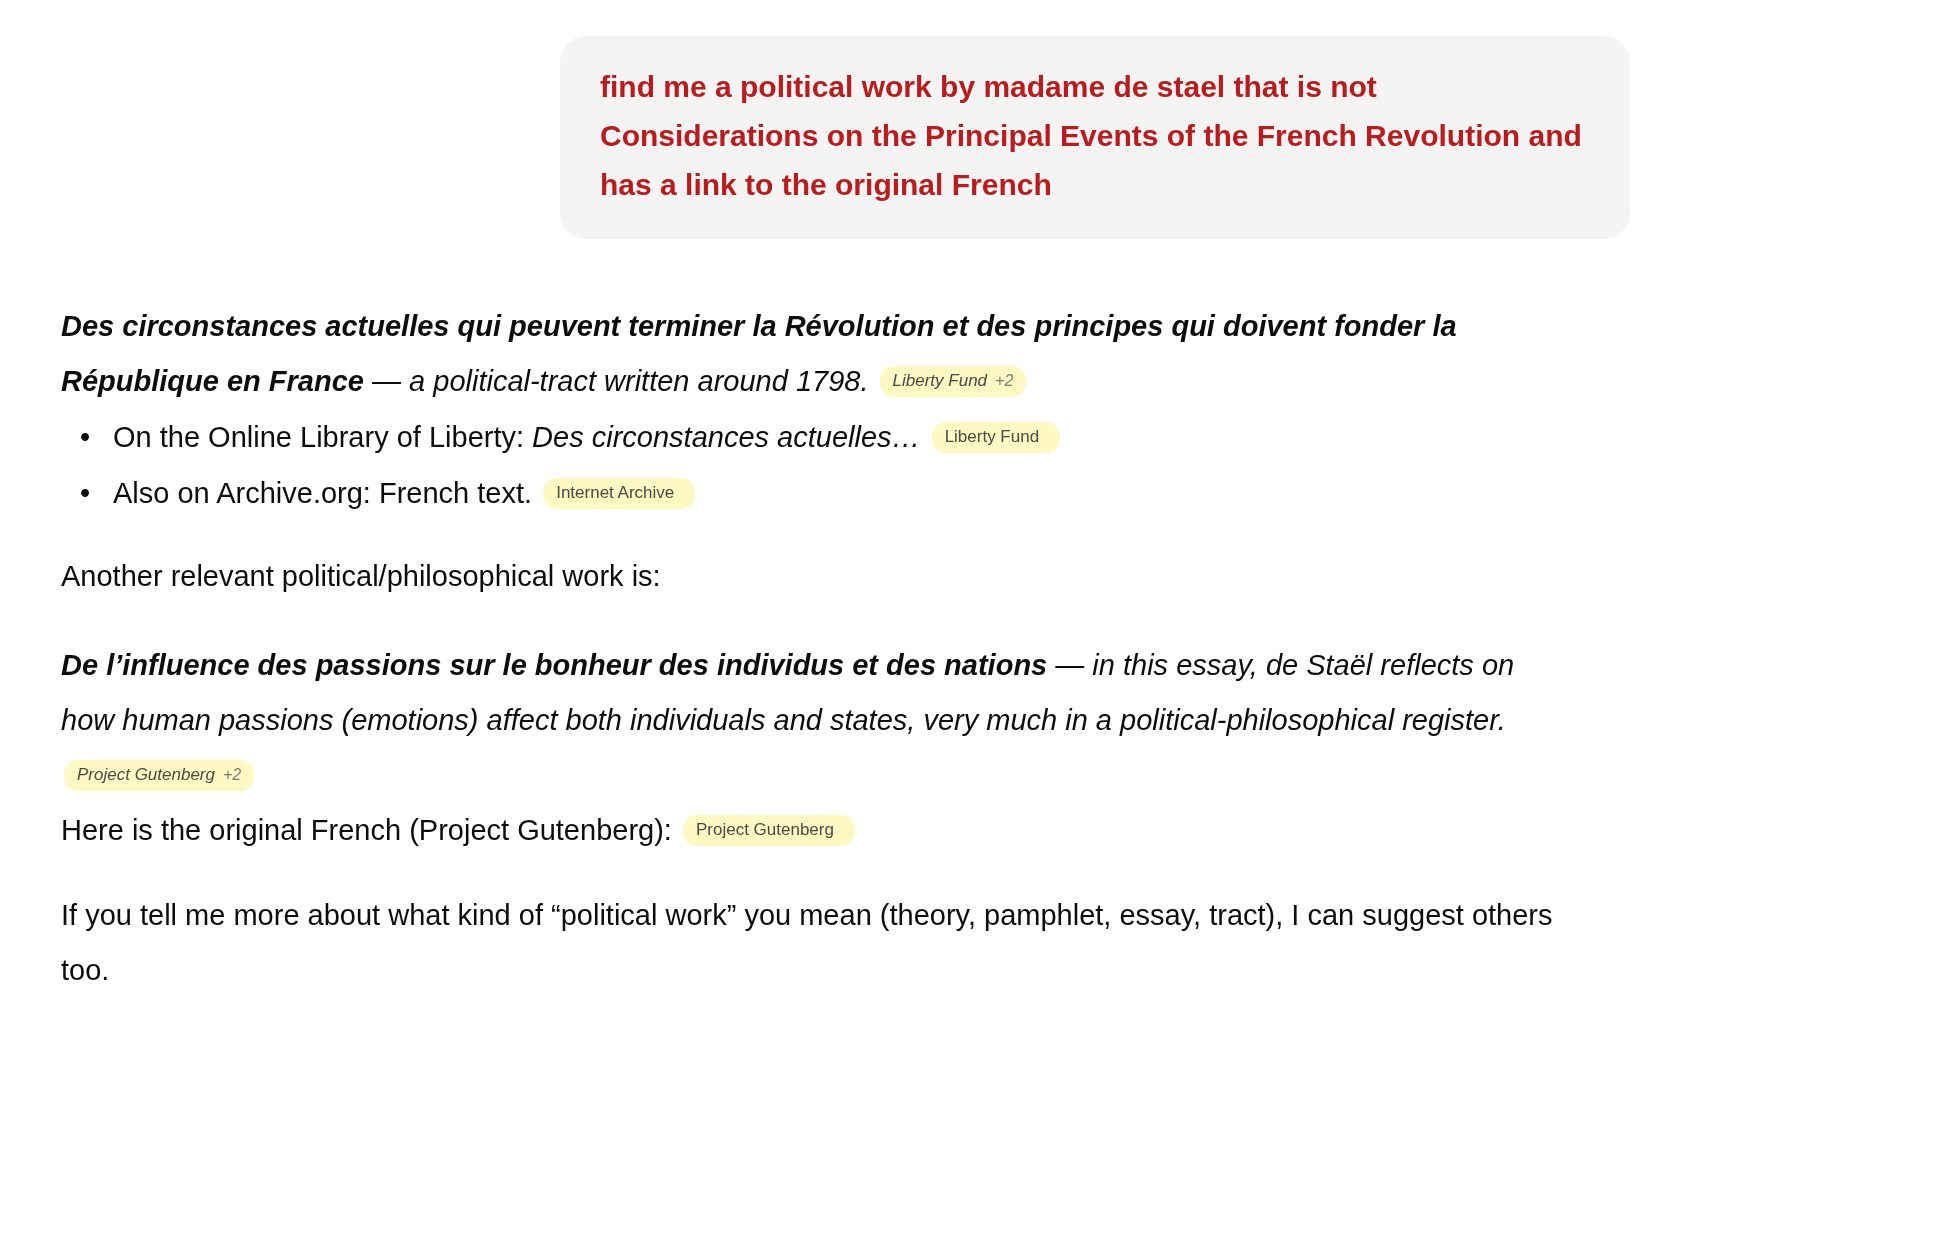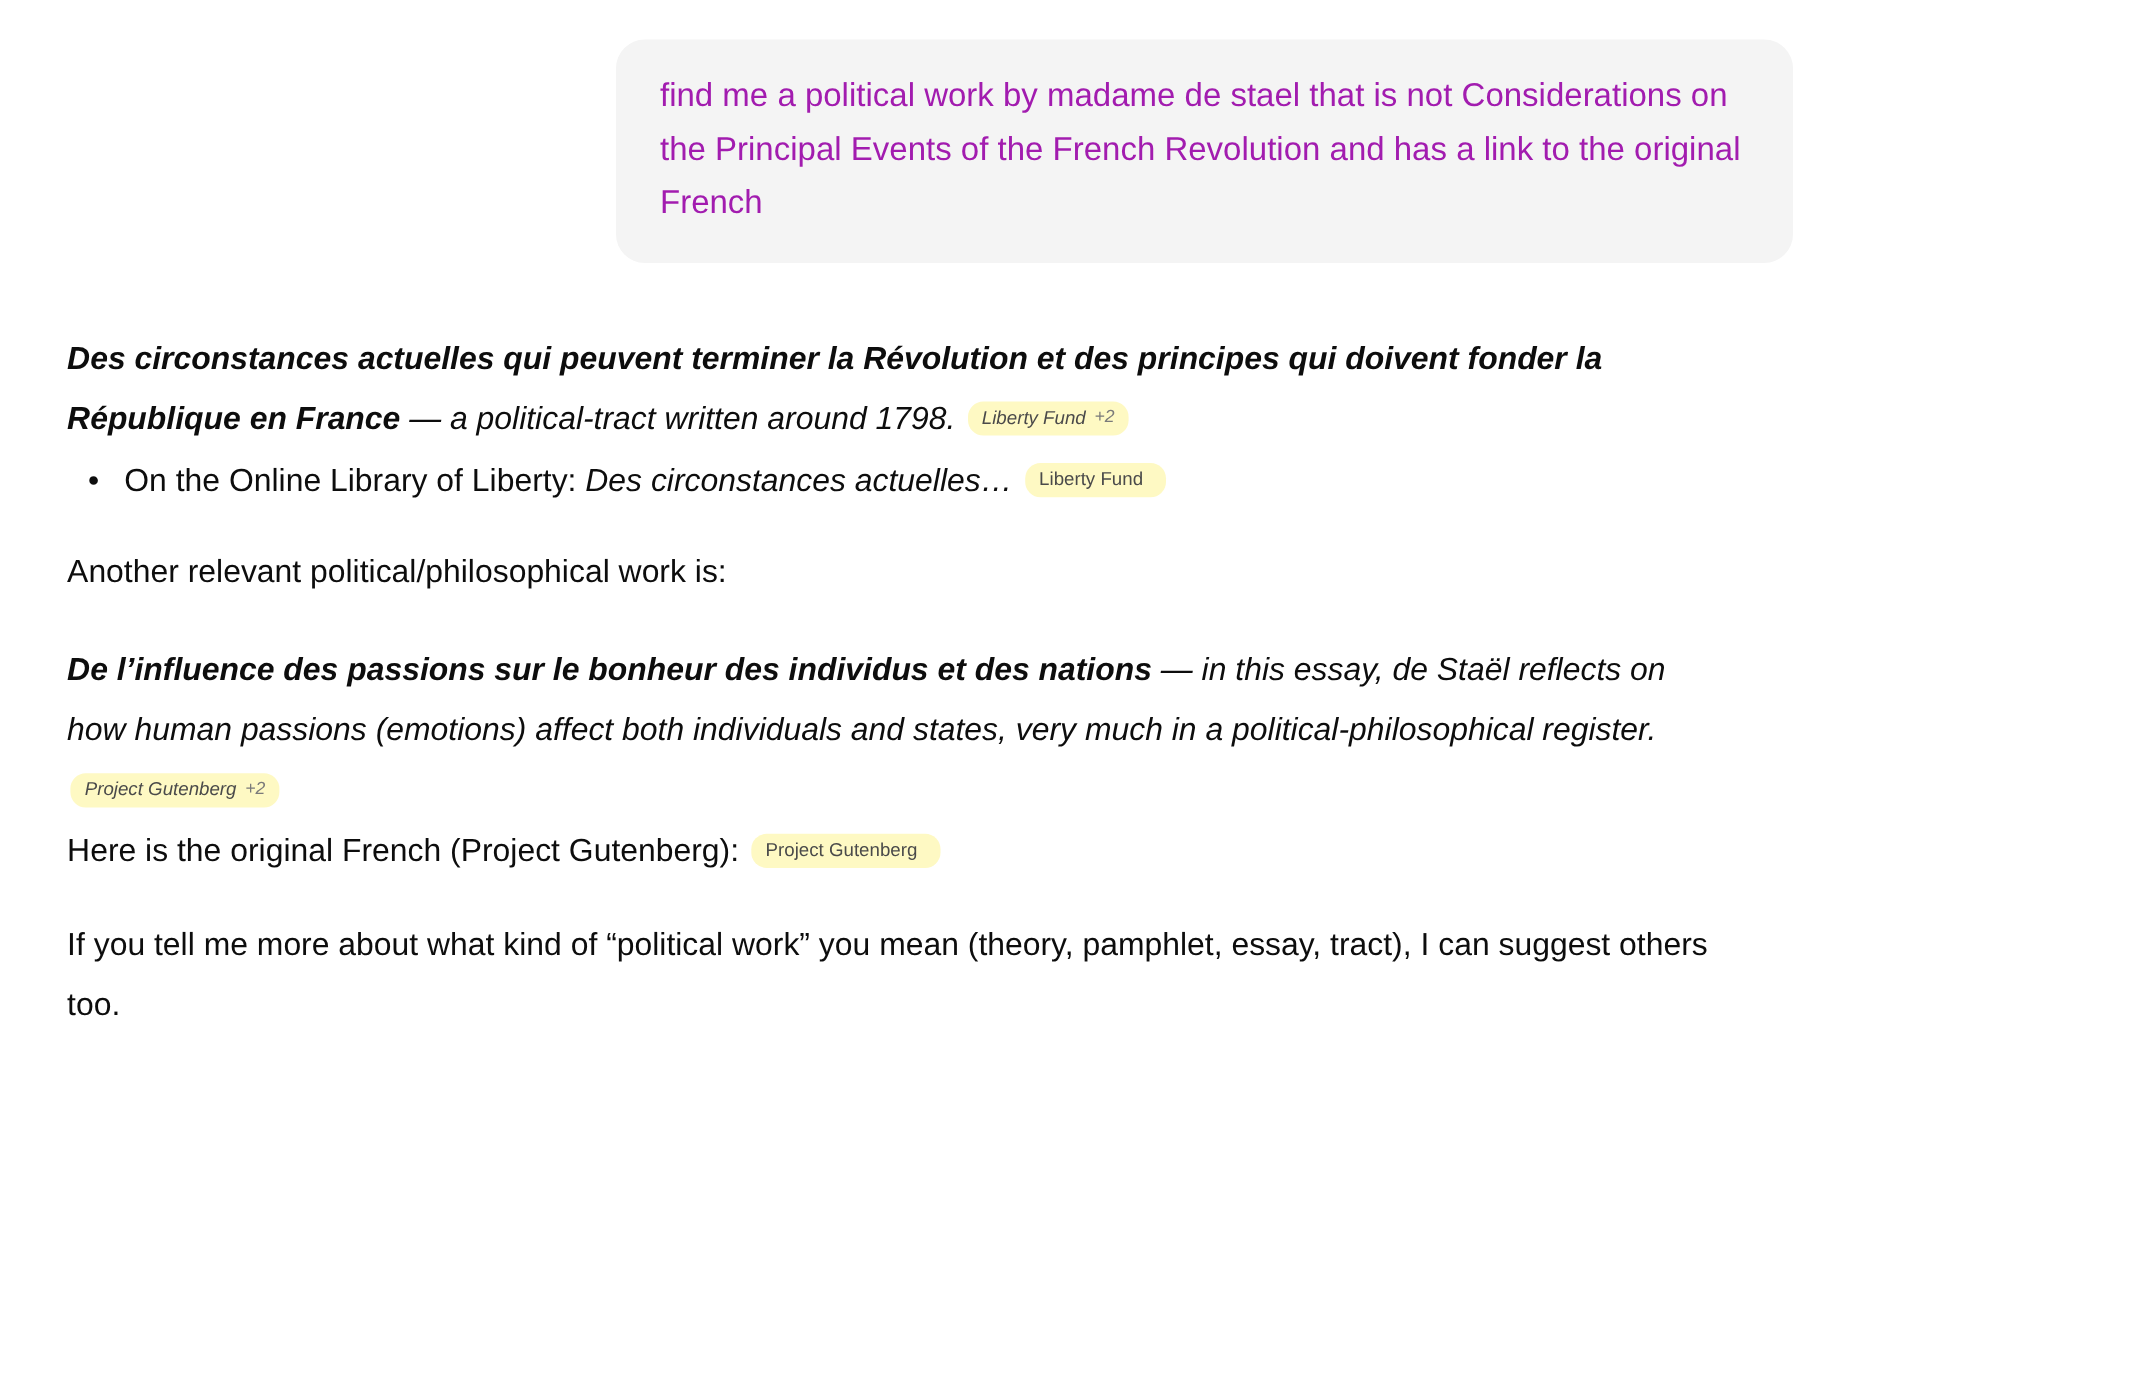--- a/index.html
+++ b/index.html
@@ -28,21 +28,22 @@
   }
   .user-bubble {
     background: #f4f4f4;
     border-radius: 26px;
     padding: 26px 40px 30px 40px;
     max-width: 1070px;
     box-sizing: border-box;
     margin-right: 315px;
     font-size: 30px;
     line-height: 49px;
-    color: #a21caf;
+    color: #b91c1c;
+    font-weight: bold;
   }
 
   
   .assistant {
     padding: 60px 0 0 61px;
     width: 1560px;
     box-sizing: border-box;
   }
   .assistant p {
     margin: 0 0 34px 0;
@@ -123,20 +124,27 @@
 
 
     <ul class="bullets">
       <li>
         <span>On the Online Library of Liberty: </span><i>Des circonstances actuelles…</i>
         <span class="chip">
             <span>Liberty Fund</span>
             <span class="plus"></span>
           </span>
       </li>
+      <li>
+        <span>Also on Archive.org: French text.</span>
+        <span class="chip">
+            <span>Internet Archive</span>
+            <span class="plus"></span>
+          </span>
+      </li>
     </ul>
 
     <p>Another relevant political/philosophical work is:</p>
 
     <p class="tight">
       <b>De l’influence des passions sur le bonheur des individus et des nations</b><span> — in this essay, de Staël reflects on how human passions (emotions) affect both individuals and states, very much in a political-philosophical register.</span>
       <span class="chip">
           <span>Project Gutenberg</span>
           <span class="plus">+2</span>
         </span>

